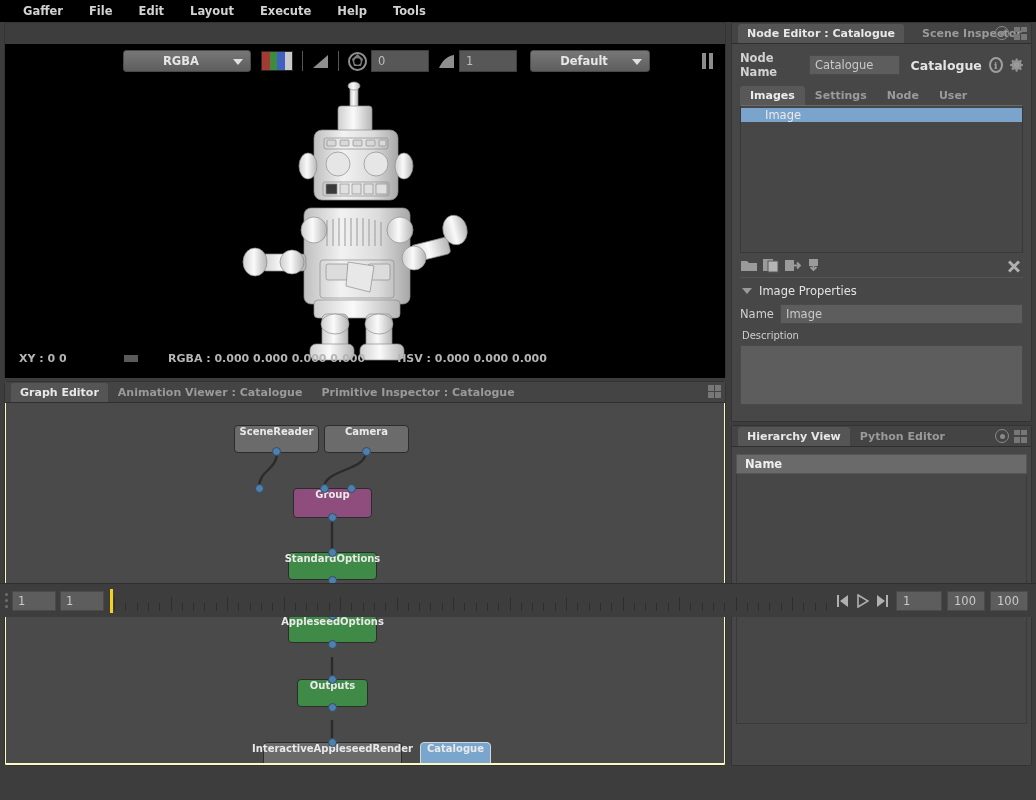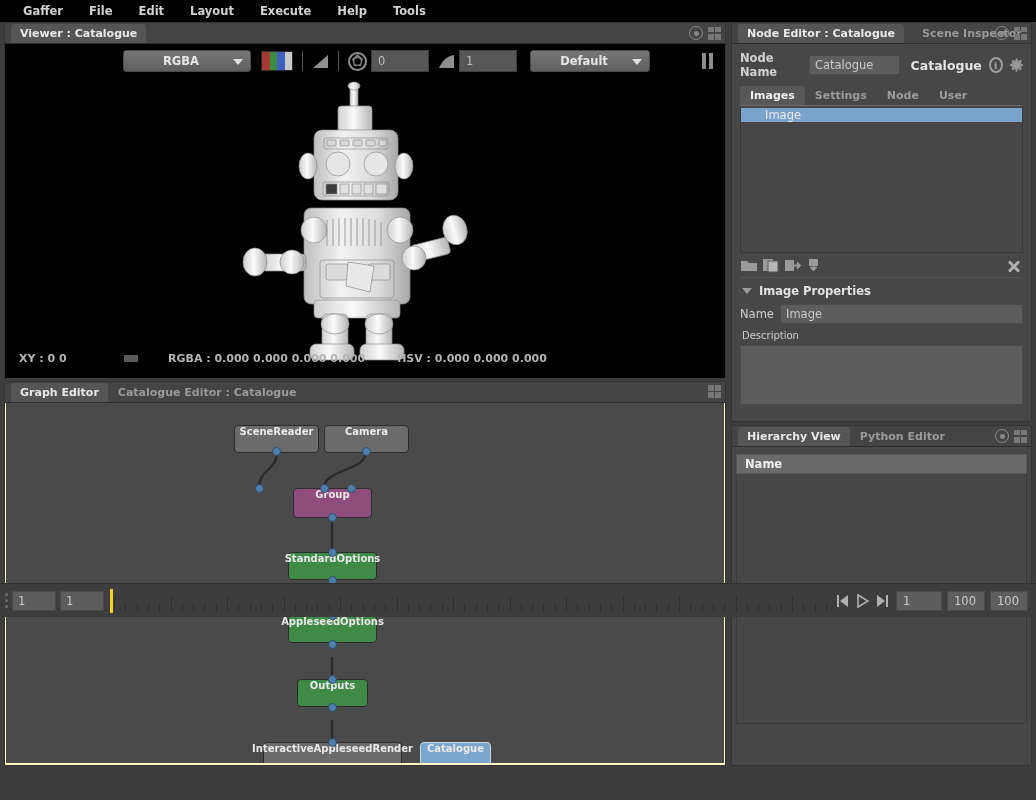--- a/index.html
+++ b/index.html
@@ -162,21 +162,21 @@
   .listtools .sp{ flex:1; }
   .ltbtn{ width:18px; height:15px; margin-right:4px; }
   .icon-x{ width:14px; height:14px; position:relative; margin-right:2px; }
   .icon-x:before,.icon-x:after{ content:""; position:absolute; left:0; top:6px;
     width:14px; height:3px; background:#b0b0b0; }
   .icon-x:before{ transform:rotate(45deg);} .icon-x:after{ transform:rotate(-45deg);}
 
   .section-hdr{ display:flex; align-items:center; margin:6px 0 0 10px; }
   .tri{ width:0;height:0;border-left:5px solid transparent;border-right:5px solid transparent;
     border-top:6px solid #9a9a9a; margin-right:7px; }
-  .section-hdr .t{ font-size:11.5px; font-weight:bold; color:#e2e2e2; }
+  .section-hdr .t{ font-size:11.5px; font-weight:normal; color:#e2e2e2; }
   .prow{ display:flex; align-items:center; margin:6px 8px 0 8px; }
   .prow .lbl{ font-size:11.5px; color:#cfcfcf; width:40px; }
   .descLbl{ font-size:10px; color:#cfcfcf; margin:6px 0 0 10px; }
   .descbox{ margin:4px 8px 0 8px; height:60px; background:#5d5d5d; border:1px solid #4a4a4a; }
 
   .hier-panel{
     position:absolute; left:731px; top:425px; width:301px; height:341px;
     background:#3d3d3d; border:1px solid #333; border-radius:2px;
   }
   .hp-tabrow{
@@ -226,36 +226,20 @@
     <div class="mi">Gaffer</div>
     <div class="mi">File</div>
     <div class="mi">Edit</div>
     <div class="mi">Layout</div>
     <div class="mi">Execute</div>
     <div class="mi">Help</div>
     <div class="mi">Tools</div>
   </div>
 
   <div class="viewer-panel">
-    <div class="viewer-tabrow">
-      <div class="tabs">
-        <div class="tab active">Viewer : Catalogue</div>
-      </div>
-      <div class="panel-corner">
-        <div class="icon-target">
-            <i></i>
-          </div>
-        <div class="icon-grid4">
-            <i></i>
-            <i></i>
-            <i></i>
-            <i></i>
-          </div>
-      </div>
-    </div>
 
     <div class="viewer-toolbar">
       <div class="vt-inner">
         <div class="combo" style="width:128px;">
           <span>RGBA</span>
           <span class="caret"></span>
         </div>
         <div class="chanswatch">
           <i style="background:#a33a33"></i>
             <i style="background:#3d8b3d"></i>
@@ -389,21 +373,22 @@
         <div class="rgba">RGBA : 0.000 0.000 0.000 0.000</div>
         <div class="hsv">HSV : 0.000 0.000 0.000</div>
       </div>
     </div>
   </div>
 
   <div class="graph-panel">
     <div class="graph-tabrow">
       <div class="tabs" style="display:flex;align-items:flex-end;margin-left:6px;">
         <div class="tab active">Graph Editor</div>
-        <div class="tab">Catalogue Editor : Catalogue</div>
+        <div class="tab">Animation Viewer : Catalogue</div>
+        <div class="tab">Primitive Inspector : Catalogue</div>
       </div>
       <div class="panel-corner">
         <div class="icon-grid4">
             <i></i>
             <i></i>
             <i></i>
             <i></i>
           </div>
       </div>
     </div>

